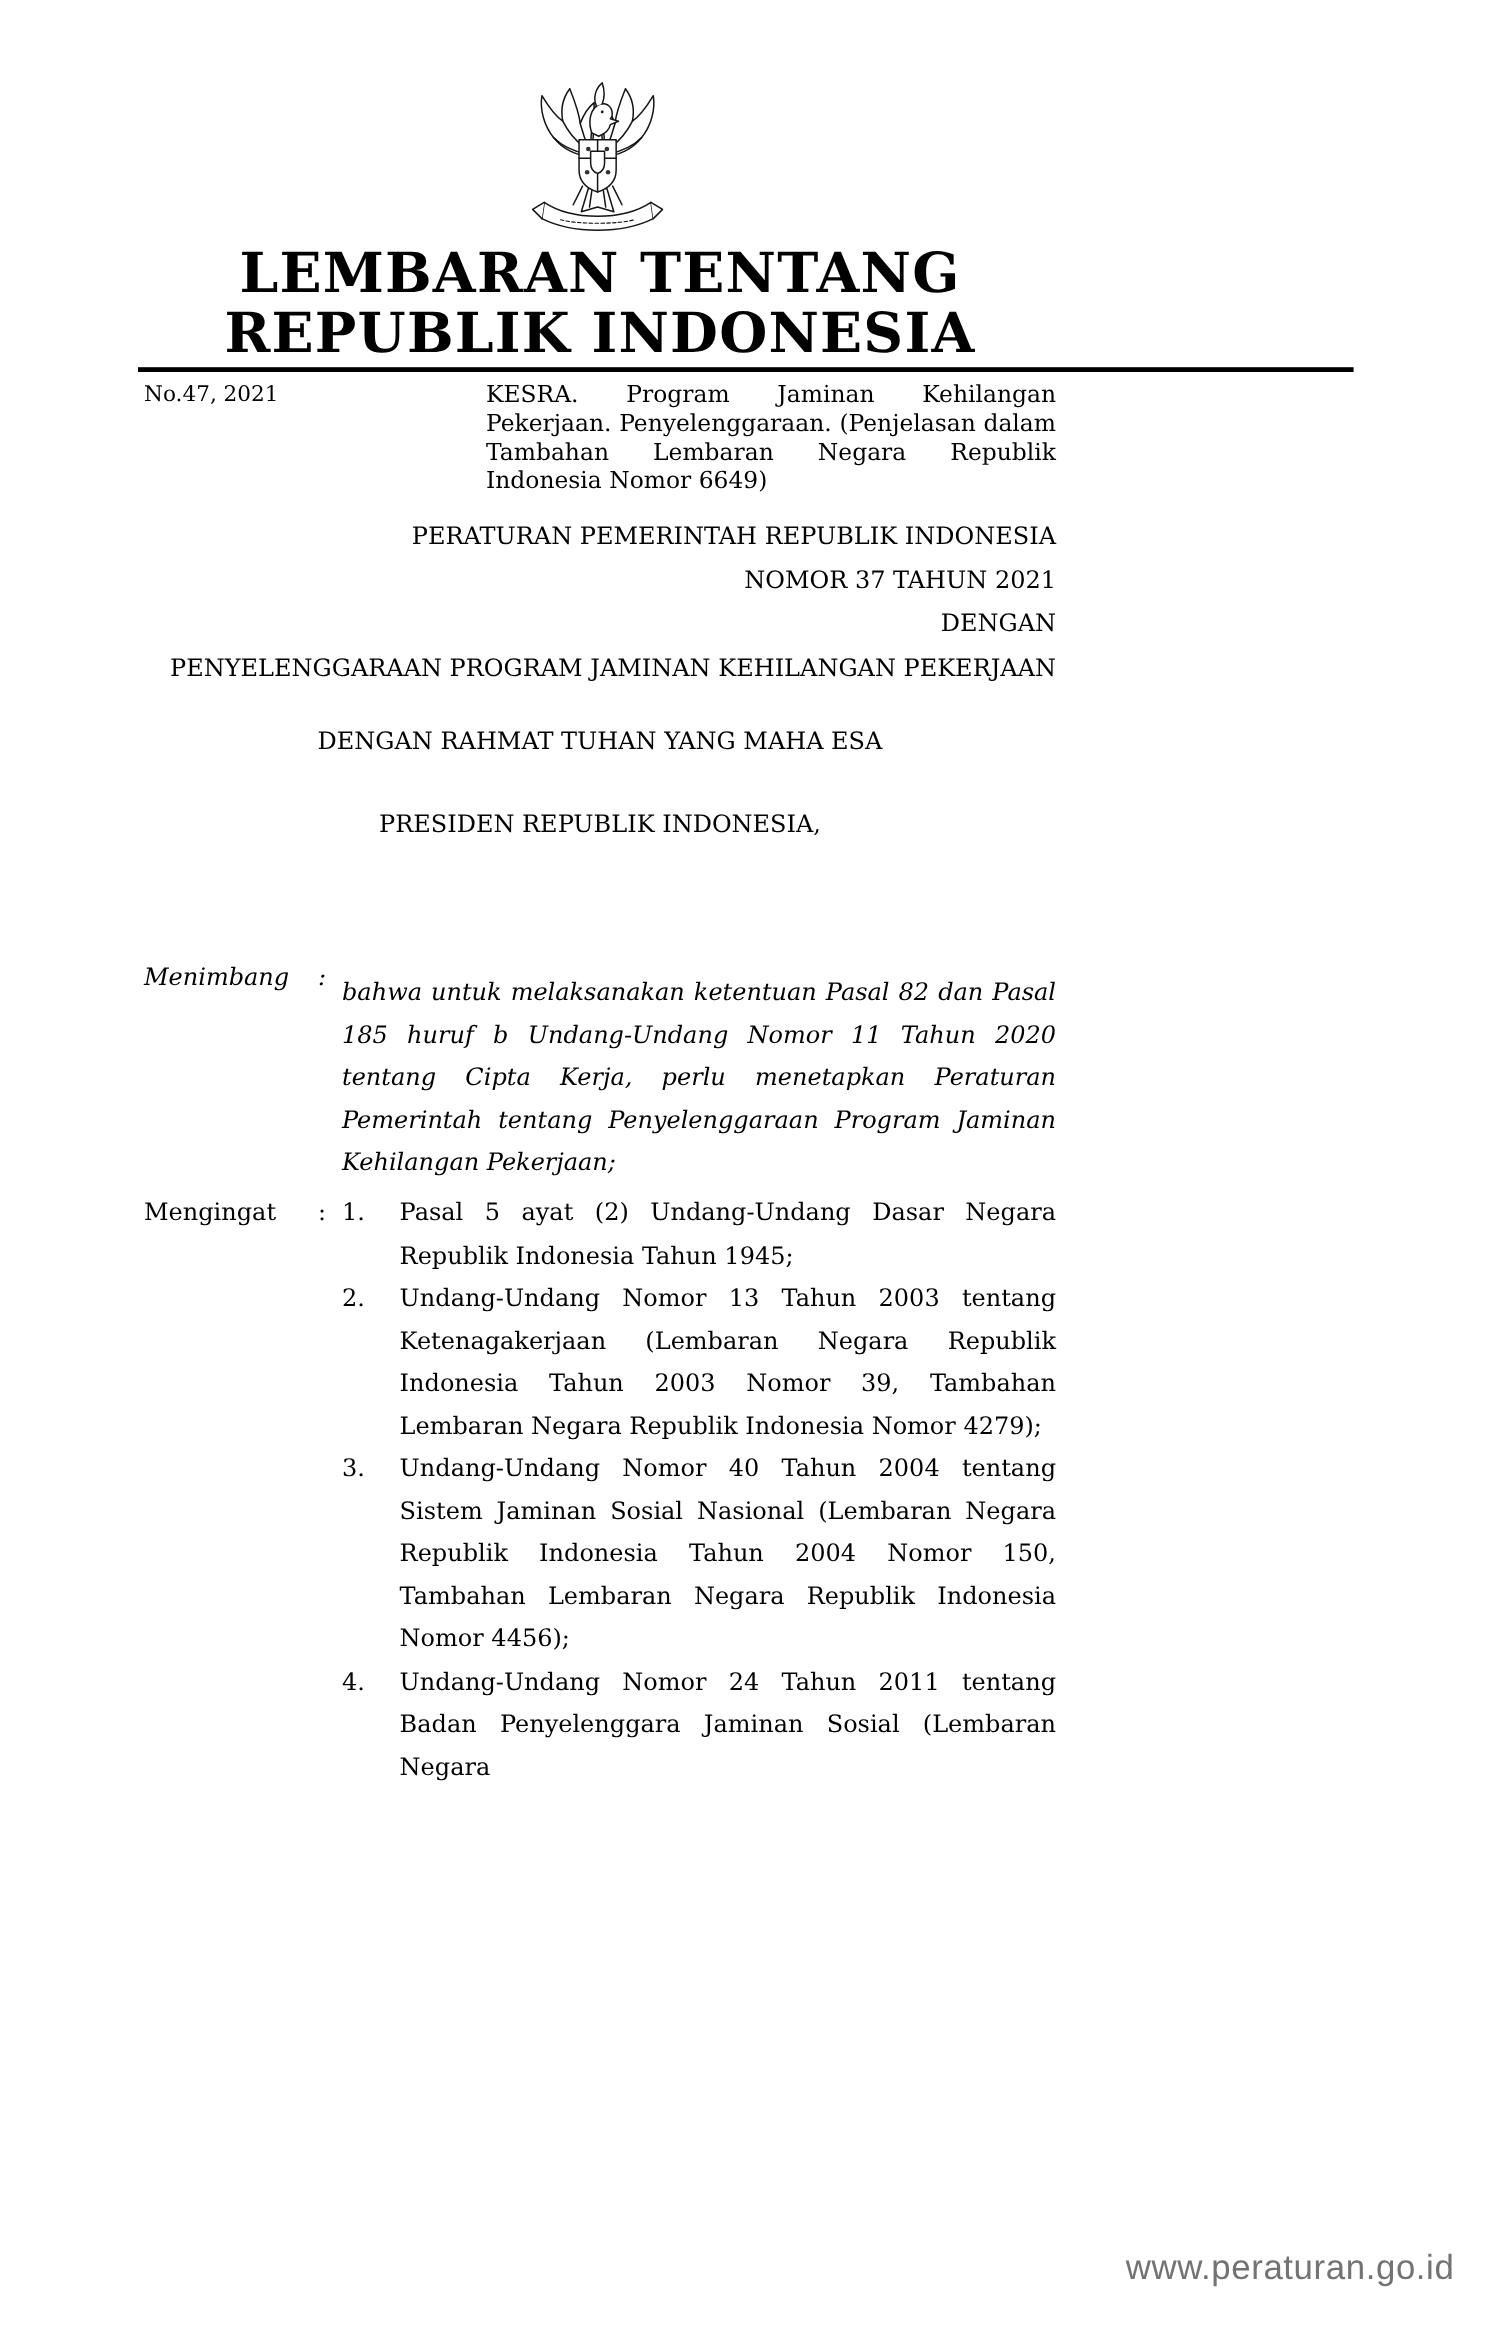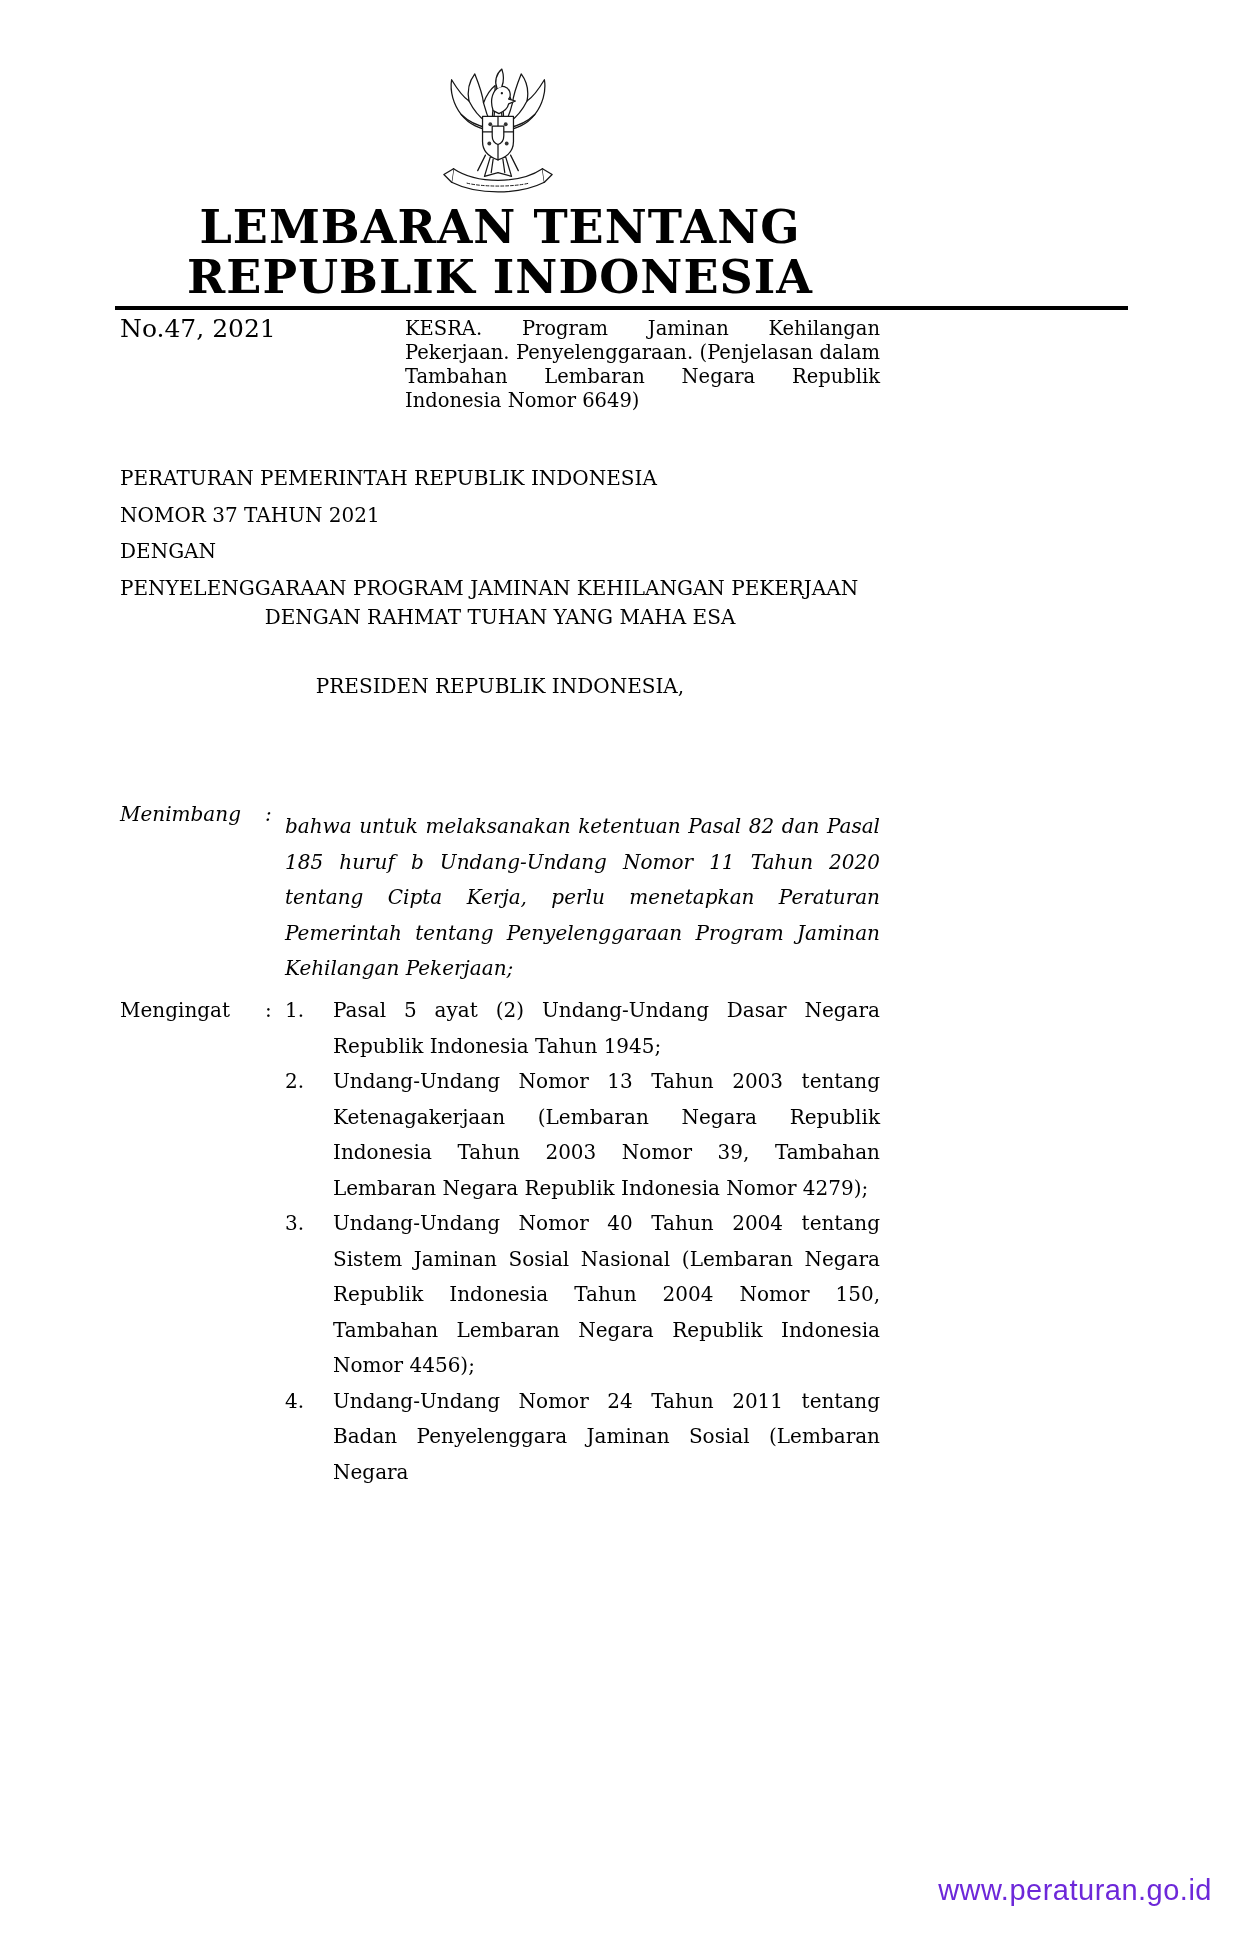--- a/index.html
+++ b/index.html
@@ -20,28 +20,28 @@
   
   .masthead { left:120px; top:202px; width:760px; text-align:center; }
   .masthead .line {
     font-size:46px; font-weight:bold; line-height:50px; letter-spacing:1px;
     font-family:"DejaVu Serif", serif;
   }
   .rule { left:115px; top:306px; width:1013px; height:4px; background:#000; }
 
   
   .header-row { left:120px; top:317px; width:760px; display:flex; }
-  .doc-number { width:285px; font-size:25px; line-height:24px; }
+  .doc-number { width:285px; font-size:18px; line-height:24px; }
   .doc-subject {
     width:475px; font-size:19.5px; line-height:24px;
     text-align:justify; text-justify:inter-word;
   }
 
   
-  .title-block { left:120px; top:428px; width:760px; text-align:left;margin-top:32px; }
+  .title-block { left:120px; top:428px; width:760px; text-align:right; }
   .title-block .tline { font-size:20px; line-height:36.5px; }
   .invocation { left:120px; top:605px; width:760px; text-align:center; font-size:20px; }
   .authority  { left:120px; top:674px; width:760px; text-align:center; font-size:20px; }
 
   
   .hang {
     left:120px; width:760px;
     display:grid; grid-template-columns:145px 20px 595px;
     font-size:20px; line-height:35.5px;
   }
@@ -53,21 +53,21 @@
 
   .list { width:595px; }
   .list-row { display:grid; grid-template-columns:48px 547px; }
   .item-number { }
   .item-text { text-align:justify; text-justify:inter-word; }
 
   
   .watermark {
     right:29px; top:1874px;
     font-family:"Liberation Sans", sans-serif;
-    font-size:29px; color:#6d28d9; letter-spacing:0.5px;
+    font-size:29px; color:#737373; letter-spacing:0.5px;
   }
 </style>
 </head>
 <body>
 
 <div class="abs emblem">
   <svg viewBox="0 0 120 132" fill="none" stroke="#161616" stroke-width="1.3" stroke-linejoin="round" stroke-linecap="round">
     <defs>
       <g id="wing">
         <path d="M54,66 C42,66 30,60 22,50 C14,40 10,26 12,14 C18,24 24,32 30,36 C28,26 30,16 36,8 C40,18 44,28 45,38 C48,30 52,24 57,20 C57,34 57,48 55,60 Z" fill="#fff"></path>

